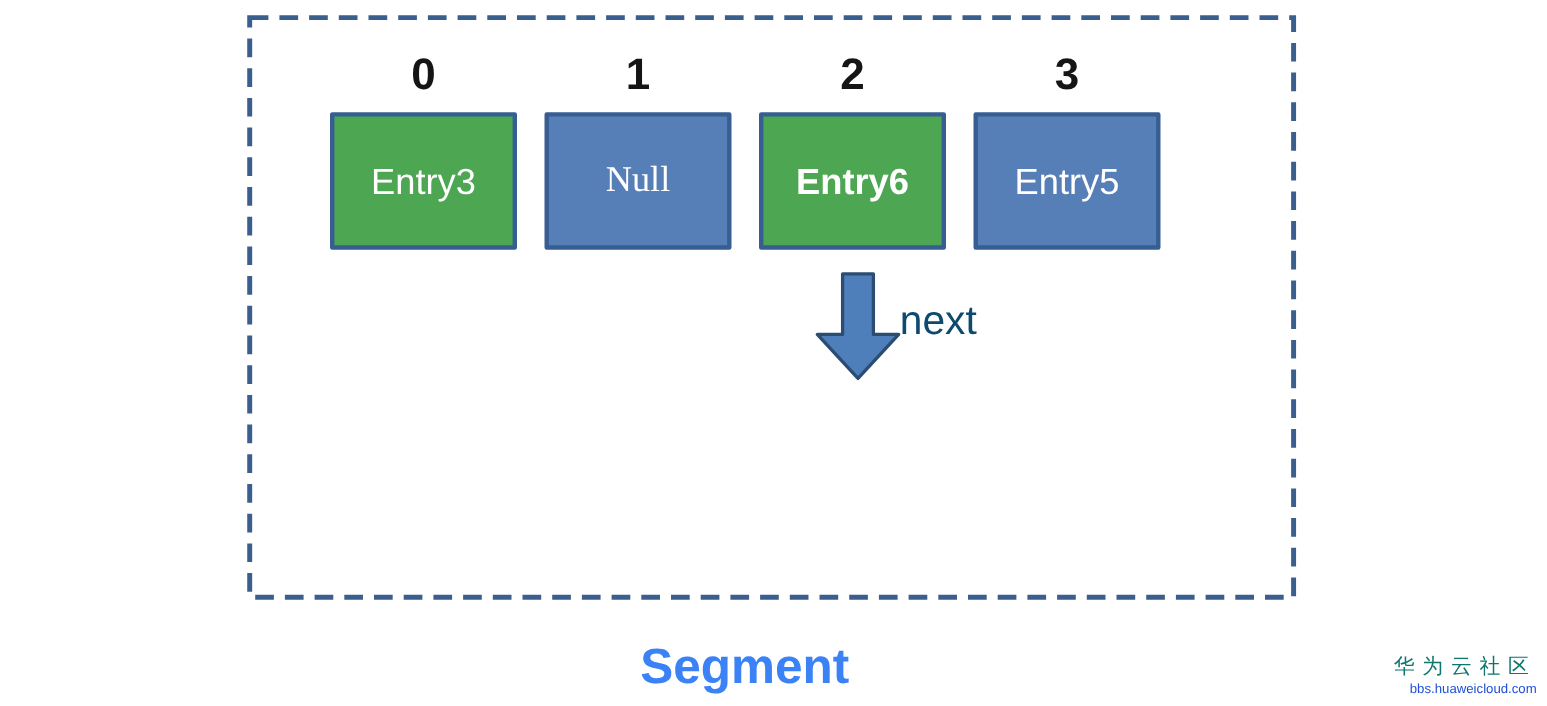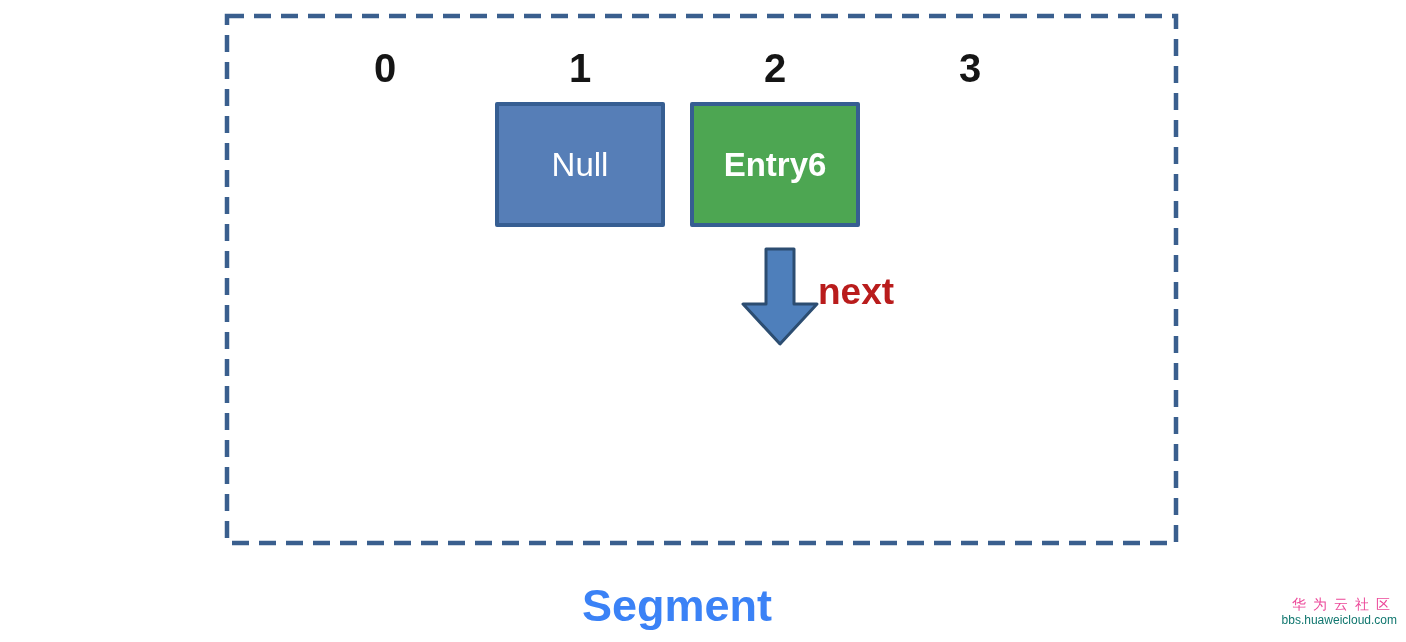--- a/index.html
+++ b/index.html
@@ -56,76 +56,78 @@
     left: 734px;
     top: 247px;
     width: 92px;
     height: 100px;
   }
   .next-label {
     position: absolute;
     left: 818px;
     top: 271px;
     font-size: 37px;
-    font-weight: 700;
-    color: #b91c1c;
+    font-weight: 400;
+    color: #0c4a6e;
   }
   .segment-title {
     position: absolute;
     left: 477px;
     top: 580px;
     width: 400px;
     text-align: center;
     font-size: 45px;
     font-weight: 800;
     color: #3b82f6;
   }
   .watermark {
     position: absolute;
     right: 9px;
     top: 597px;
     text-align: right;
     line-height: 1.1;
   }
   .watermark-cn {
-    font-size: 14px;
+    font-size: 19px;
     letter-spacing: 7px;
-    color: #ec4899;
+    color: #0f766e;
   }
   .watermark-url {
     font-size: 12px;
-    color: #0f766e;
+    color: #1d4ed8;
     margin-top: 2px;
   }
 </style>
 </head>
 <body>
 
 <div class="canvas">
 
   <svg class="dashed-svg" viewBox="0 0 1406 642" xmlns="http://www.w3.org/2000/svg" aria-hidden="true">
     <rect x="227" y="16" width="949" height="527" fill="none" stroke-width="4.5" stroke-dasharray="17 10" stroke="#3A5F8E"></rect>
   </svg>
 
   <div class="slot" style="left:300px">
     <div class="slot-index">0</div>
+    <div class="node" style="background-color: rgb(77, 166, 82);">Entry3</div>
   </div>
 
   <div class="slot" style="left:495px">
     <div class="slot-index">1</div>
-    <div class="node" style="background-color: rgb(86, 126, 183);">Null</div>
+    <div class="node" style="background-color: rgb(86, 126, 183); font-family: Liberation Serif, serif;">Null</div>
   </div>
 
   <div class="slot" style="left:690px">
     <div class="slot-index">2</div>
     <div class="node" style="background-color: rgb(77, 166, 82); font-weight: bold;">Entry6</div>
   </div>
 
   <div class="slot" style="left:885px">
     <div class="slot-index">3</div>
+    <div class="node" style="background-color: rgb(86, 126, 183);">Entry5</div>
   </div>
 
   <svg class="arrow-svg" viewBox="0 0 92 100" xmlns="http://www.w3.org/2000/svg" aria-hidden="true">
     <polygon points="32,2 60,2 60,57 83,57 46,97 9,57 32,57" stroke-width="3" stroke-linejoin="round" fill="#4E7FBB" stroke="#2C4D71"></polygon>
   </svg>
 
   <div class="next-label">next</div>
 
 
   <div class="segment-title">Segment</div>

